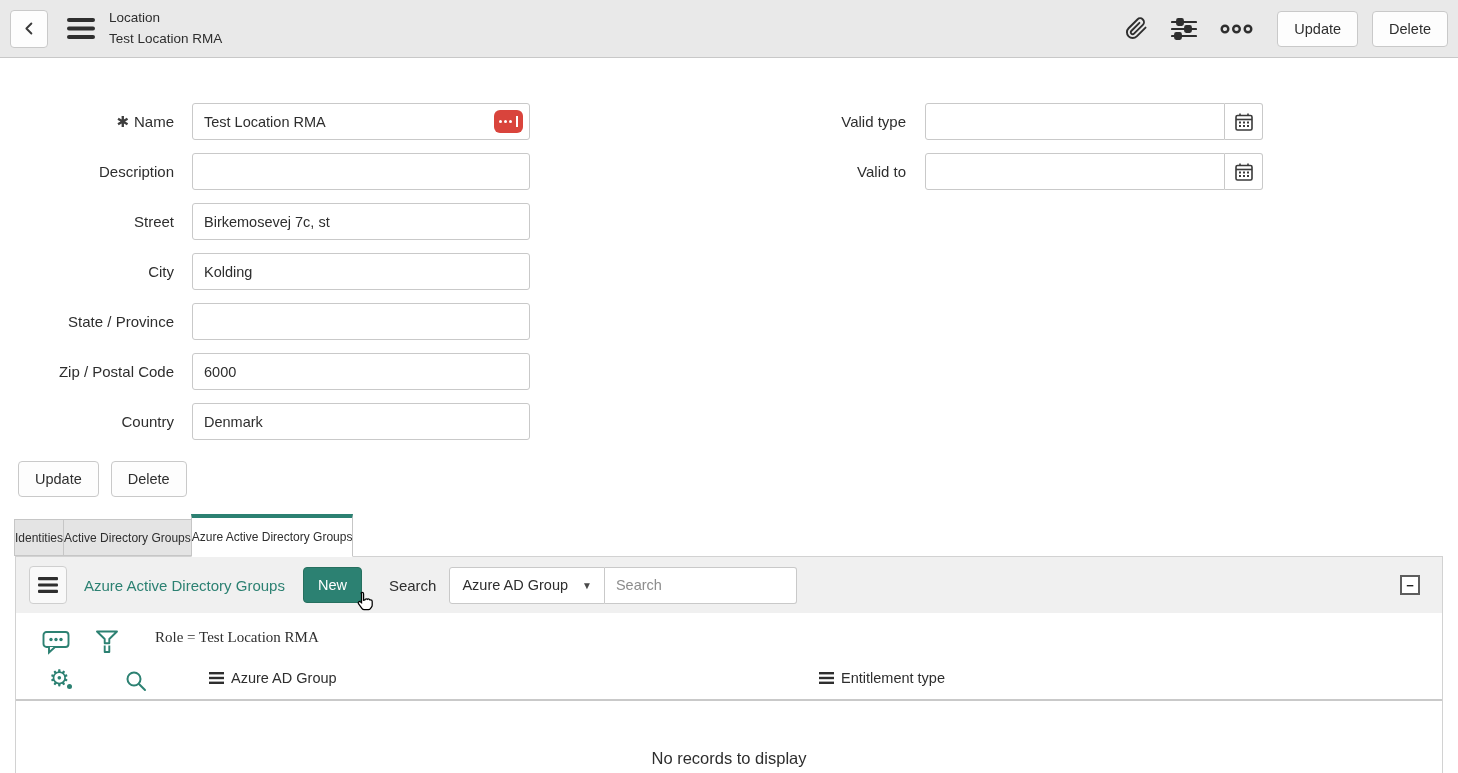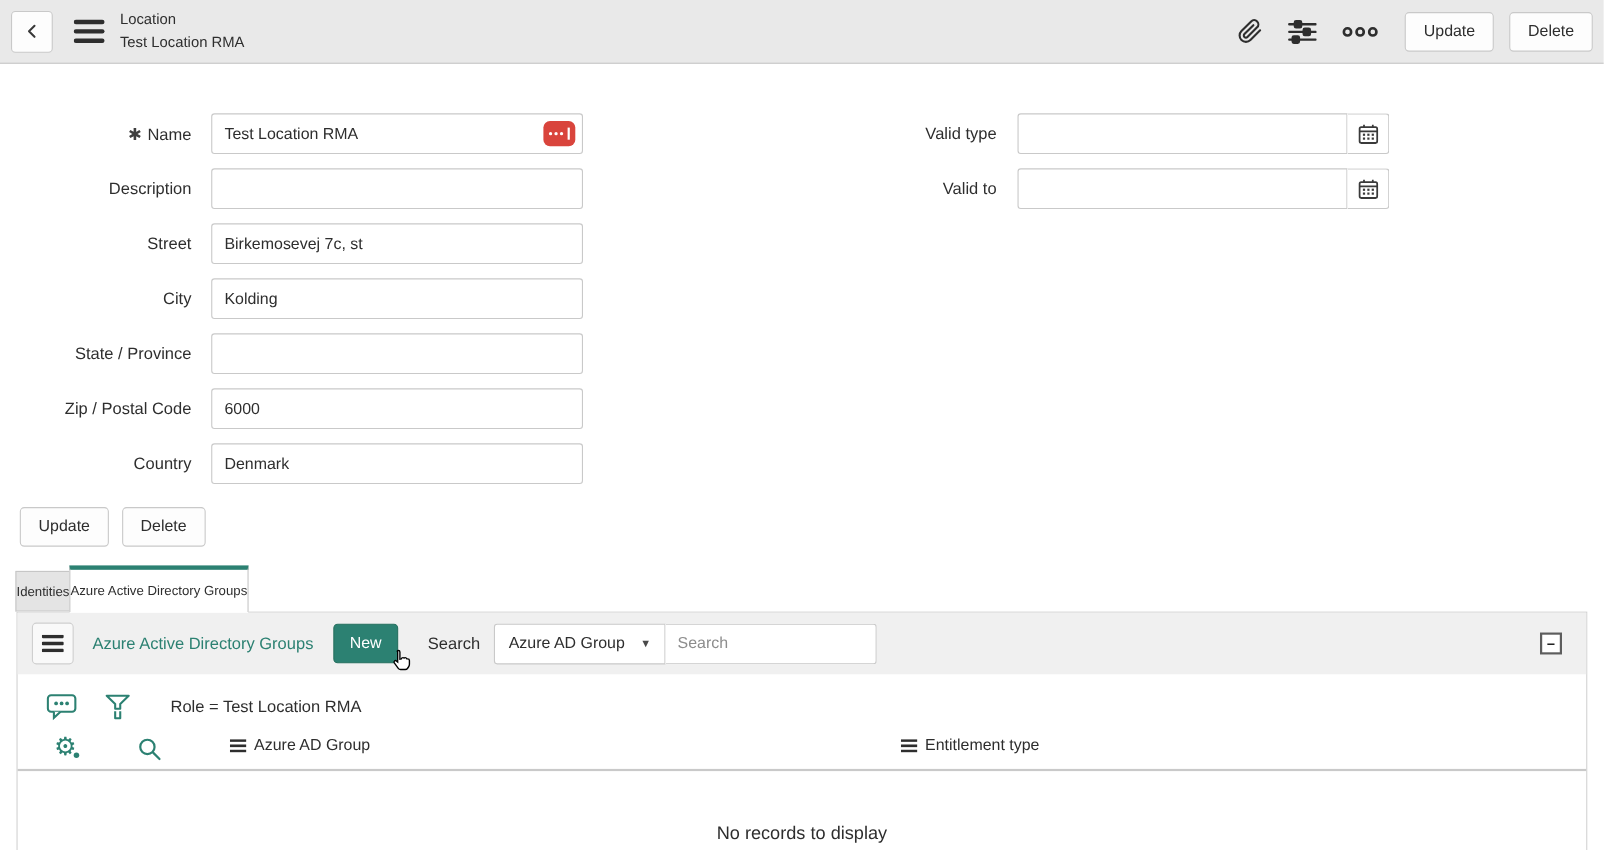--- a/index.html
+++ b/index.html
@@ -74,21 +74,21 @@
                   padding:0 12px; gap:14px; font-size:14.5px; cursor:pointer; }
   .scope-select .arrow { font-size:10px; color:#4a4a4a; }
   .list-search { height:37px; width:192px; border:1px solid #c9c9c9; border-left:none;
                  border-radius:0 3px 3px 0; padding:0 11px; font-size:14.5px;
                  font-family:"Liberation Sans", sans-serif; }
   .list-search::placeholder { color:#8d8d8d; }
   .minimize-btn { margin-left:auto; width:20px; height:20px; background:#fff;
                   border:2px solid #5d5d5d; display:flex; align-items:center;
                   justify-content:center; font-size:13px; font-weight:bold; line-height:1;
                   color:#222; cursor:pointer; margin-right:10px; }
-  .filter-row { display:flex; align-items:center; padding:16px 0 6px 26px; }
+  .filter-row { display:flex; align-items:flex-start; padding:16px 0 6px 26px;font-family:Liberation Serif, serif; }
   .filter-row .chat { cursor:pointer; display:flex; }
   .filter-row .funnel { margin-left:25px; cursor:pointer; display:flex; }
   .filter-text { margin-left:36px; font-size:15px; color:#2e2e2e; cursor:pointer; }
   .col-header-row { position:relative; height:40px; border-bottom:2px solid #c9c9c9; }
   .gear-wrap { position:absolute; left:33px; top:6px; cursor:pointer; color:#2c8172;
                font-size:23px; line-height:1; }
   .gear-dot { position:absolute; right:-2px; bottom:1px; width:5px; height:5px;
               border-radius:50%; background:#2c8172; }
   .colsearch-wrap { position:absolute; left:108px; top:8px; cursor:pointer; display:flex; }
   .col-head { position:absolute; top:9px; display:flex; align-items:center; gap:7px;
@@ -252,20 +252,21 @@
   </div>
 </div>
 
 <div class="form-footer">
   <button class="btn">Update</button>
   <button class="btn">Delete</button>
 </div>
 
 <div class="tab-strip">
   <div class="tab">Identities</div>
+  <div class="tab">Active Directory Groups</div>
   <div class="tab active">Azure Active Directory Groups</div>
 </div>
 
 <div class="list-panel">
 
   <div class="list-header">
     <div class="list-menu-btn">
       <span style="display:flex">
         <svg width="20" height="16" viewBox="0 0 20 16">
             <rect x="0" y="0" width="20" height="3.2" rx="1" fill="#2e2e2e"></rect>

